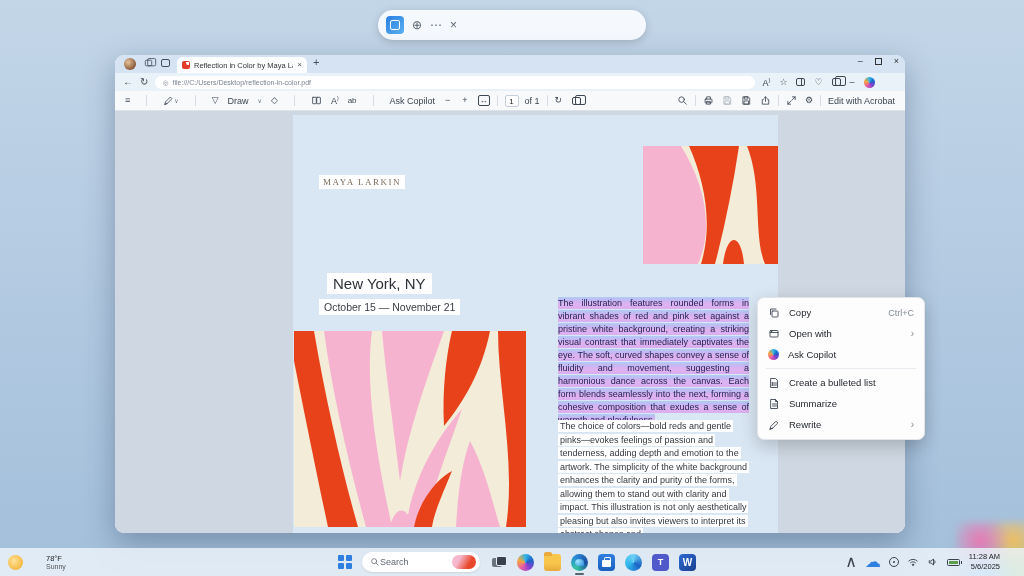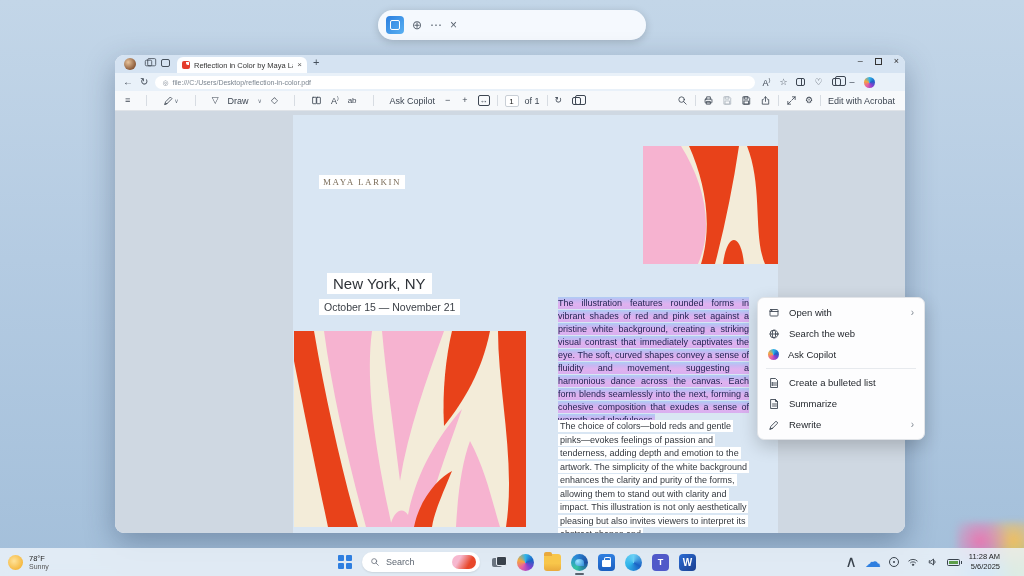--- a/index.html
+++ b/index.html
@@ -106,30 +106,30 @@
   
   .bloom { position:absolute; right:-12px; bottom:-10px; width:80px; height:64px; filter:blur(3px); z-index:1;
     background:
       radial-gradient(circle at 30% 30%, rgba(242,110,170,.9), transparent 42%),
       radial-gradient(circle at 72% 28%, rgba(250,190,80,.9), transparent 42%),
       radial-gradient(circle at 35% 72%, rgba(90,180,240,.9), transparent 45%),
       radial-gradient(circle at 75% 72%, rgba(140,200,90,.9), transparent 42%); }
   .taskbar { position:absolute; left:0; bottom:0; width:1024px; height:28px;
     background:rgba(238,244,250,.82); backdrop-filter:blur(4px); z-index:2;
     display:flex; align-items:center; }
-  .weather { position:absolute; left:8px; display:flex; align-items:center; gap:6px; }
+  .weather { position:absolute; left:8px; display:flex; align-items:center; gap:23px; }
   .sun { width:15px; height:15px; border-radius:50%;
     background:radial-gradient(circle at 40% 40%, #ffe39a, #f5b942 70%); }
   .weather .t { font-size:7.5px; color:#222; }
   .weather .c { font-size:7px; color:#555; }
   .tb-icons { position:absolute; left:338px; display:flex; align-items:center; gap:10px; }
   .start { width:14px; height:14px; display:grid; grid-template-columns:6px 6px; grid-template-rows:6px 6px; gap:1.5px; }
   .start i { background:#2f7fe0; border-radius:1px; }
   .tb-search { width:118px; height:20px; background:#fff; border-radius:11px; display:flex;
-    align-items:center; padding:0 4px 0 8px; gap:6px; color:#5f6873; font-size:9px;
+    align-items:center; padding:0 4px 0 8px; color:#5f6873; font-size:9px;
     box-shadow:0 1px 2px rgba(0,0,0,.1); }
   .tb-search .spacer { flex:1; }
   .sh-img { width:24px; height:14px; border-radius:8px;
     background:linear-gradient(120deg,#f6b8cf 30%,#e8472a 70%); }
   .app { width:17px; height:17px; border-radius:4px; position:relative; }
   .taskview { background:transparent; }
   .taskview::before { content:""; position:absolute; left:2px; top:4px; width:10px; height:9px;
     background:#6a7480; border-radius:2px; }
   .taskview::after { content:""; position:absolute; left:6px; top:2px; width:9px; height:8px;
     background:#39424c; border-radius:2px; border:1px solid #e8eef5; }
@@ -385,30 +385,31 @@
         <div class="rightcol hl-para" style="position:absolute"><span>The illustration features rounded forms in vibrant shades of red and pink set against a pristine white background, creating a striking visual contrast that immediately captivates the eye. The soft, curved shapes convey a sense of fluidity and movement, suggesting a harmonious dance across the canvas. Each form blends seamlessly into the next, forming a cohesive composition that exudes a sense of warmth and playfulness.</span></div>
 
         <div class="rightcol body-para" style="position:absolute"><span>The choice of colors—bold reds and gentle pinks—evokes feelings of passion and tenderness, adding depth and emotion to the artwork. The simplicity of the white background enhances the clarity and purity of the forms, allowing them to stand out with clarity and impact. This illustration is not only aesthetically pleasing but also invites viewers to interpret its abstract shapes and</span></div>
       </div>
     </div>
   </div>
 
   <div class="ctx-menu">
     <div class="ctx-item">
       <svg class="ic ctx-icon">
+          <use href="#i-copy"></use>
+        </svg>
+      <span class="ctx-label">Copy</span>
+      <span class="ctx-shortcut">Ctrl+C</span>
+    </div>
+    <div class="ctx-item">
+      <svg class="ic ctx-icon">
           <use href="#i-openwith"></use>
         </svg>
       <span class="ctx-label">Open with</span>
       <span class="ctx-sub">›</span>
-    </div>
-    <div class="ctx-item">
-      <svg class="ic ctx-icon">
-          <use href="#i-globe"></use>
-        </svg>
-      <span class="ctx-label">Search the web</span>
     </div>
     <div class="ctx-item">
       <span class="copilot-dot"></span>
       <span class="ctx-label">Ask Copilot</span>
     </div>
     <div class="ctx-sep"></div>
     <div class="ctx-item">
       <svg class="ic ctx-icon">
           <use href="#i-list"></use>
         </svg>

